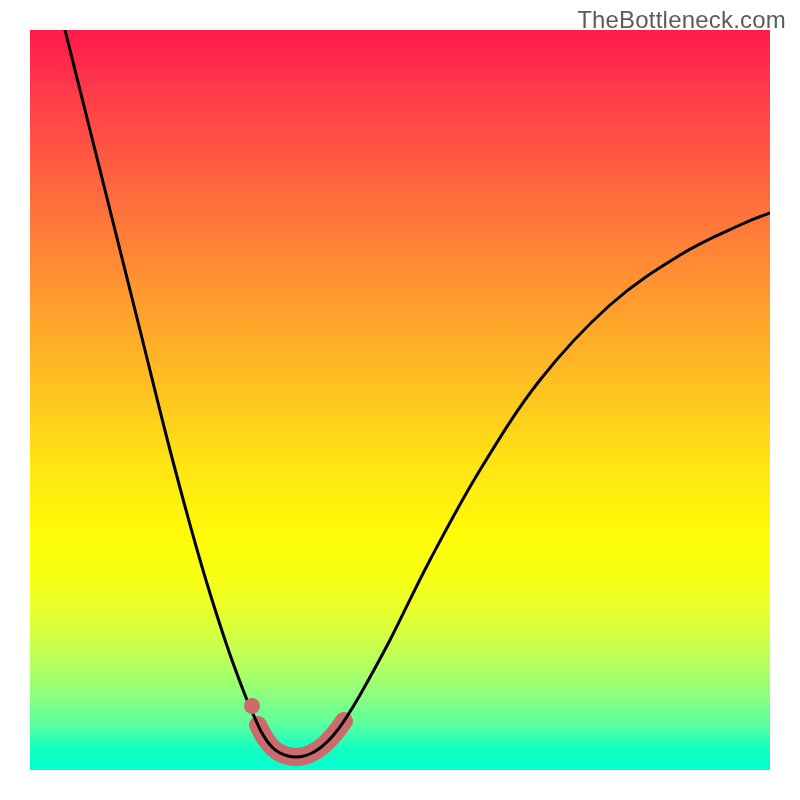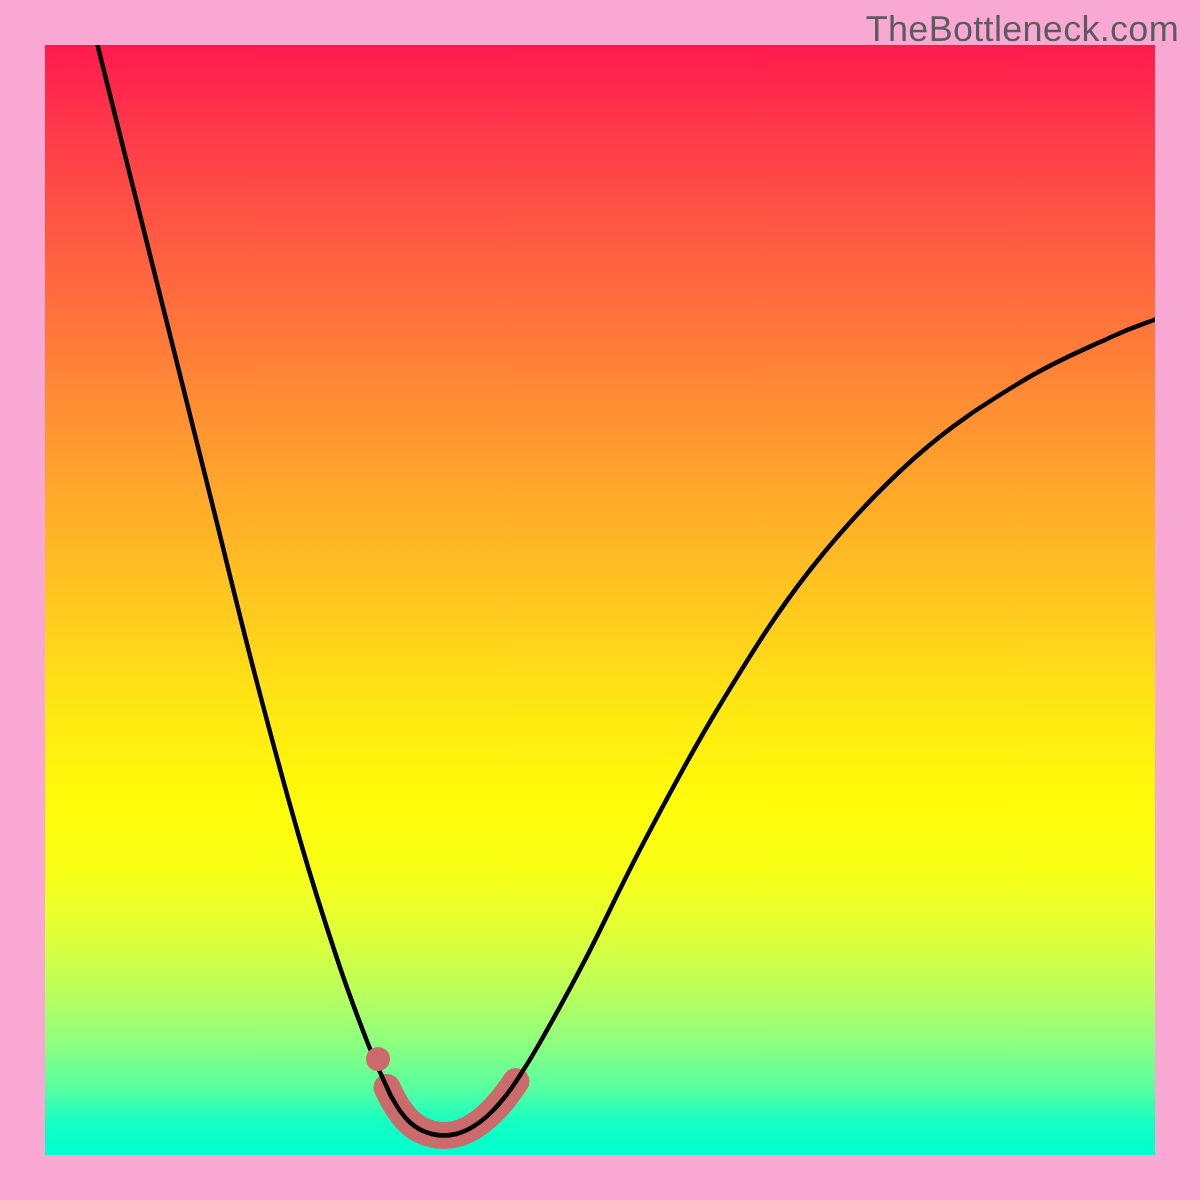--- a/index.html
+++ b/index.html
@@ -9,21 +9,21 @@
     height: 800px;
     background: #000;
     overflow: hidden;
   }
   .frame {
     position: absolute;
     left: 0;
     top: 0;
     width: 800px;
     height: 800px;
-    background: #f9a8d4;
+    background: #ffffff;
   }
   .plot {
     position: absolute;
     left: 30px;
     top: 30px;
     width: 740px;
     height: 740px;
     background: linear-gradient(to bottom,
       #ff1a4d 0%,
       #ff3a4a 8%,

